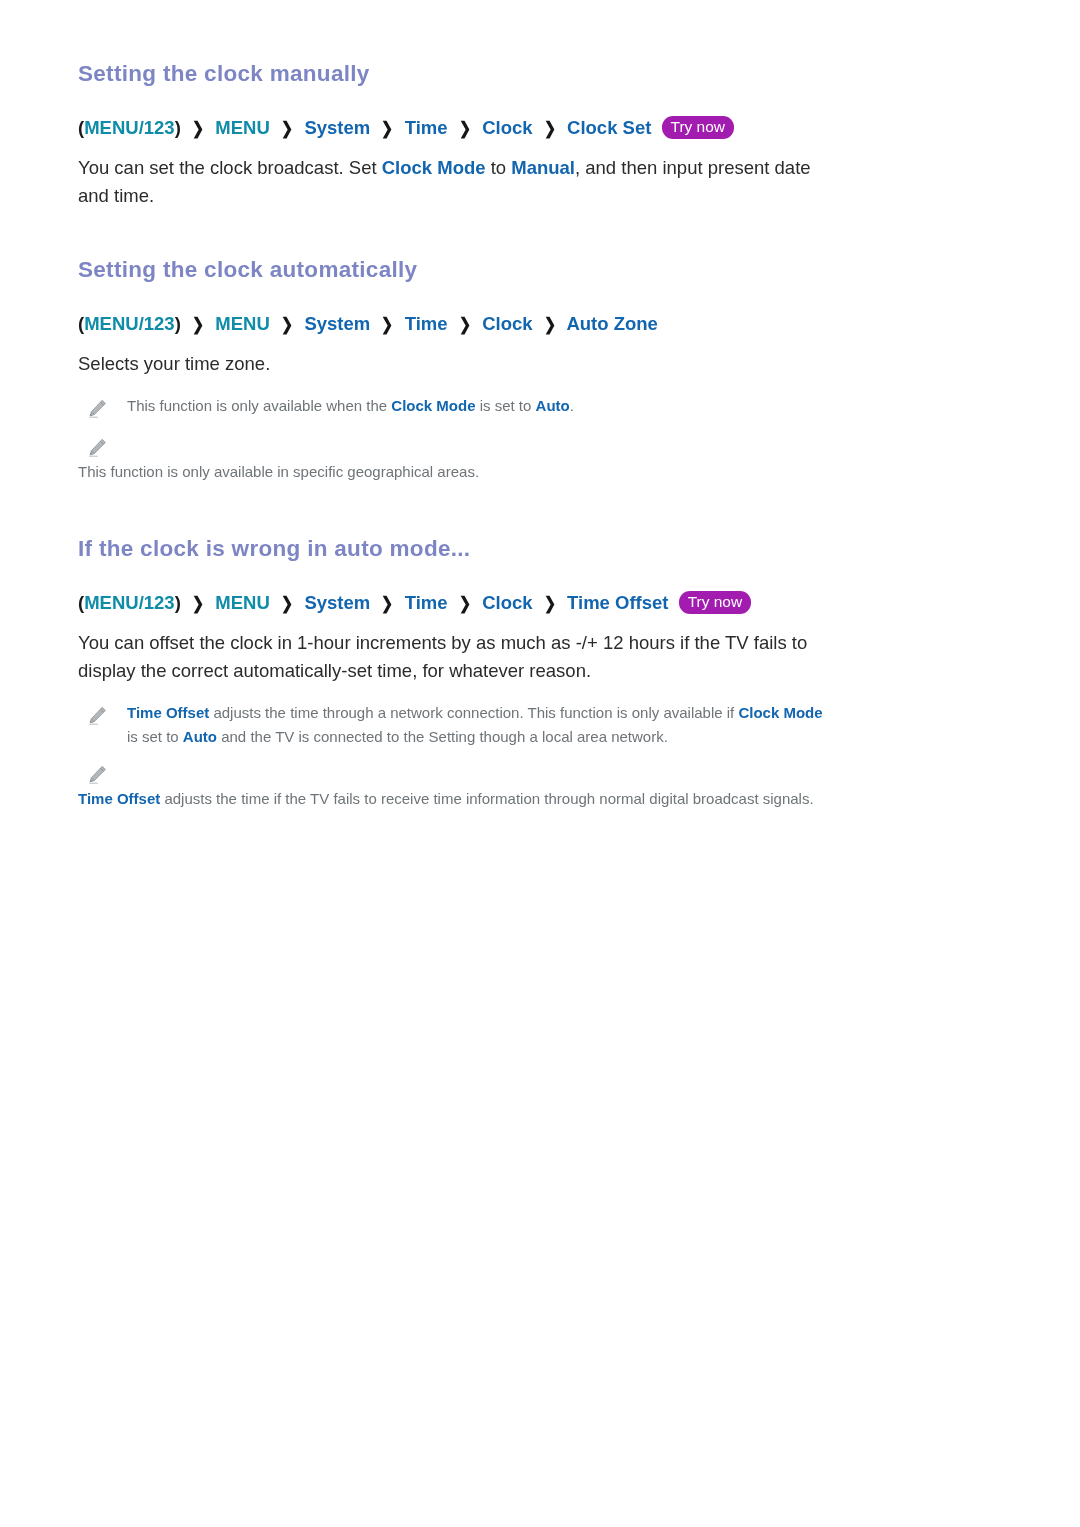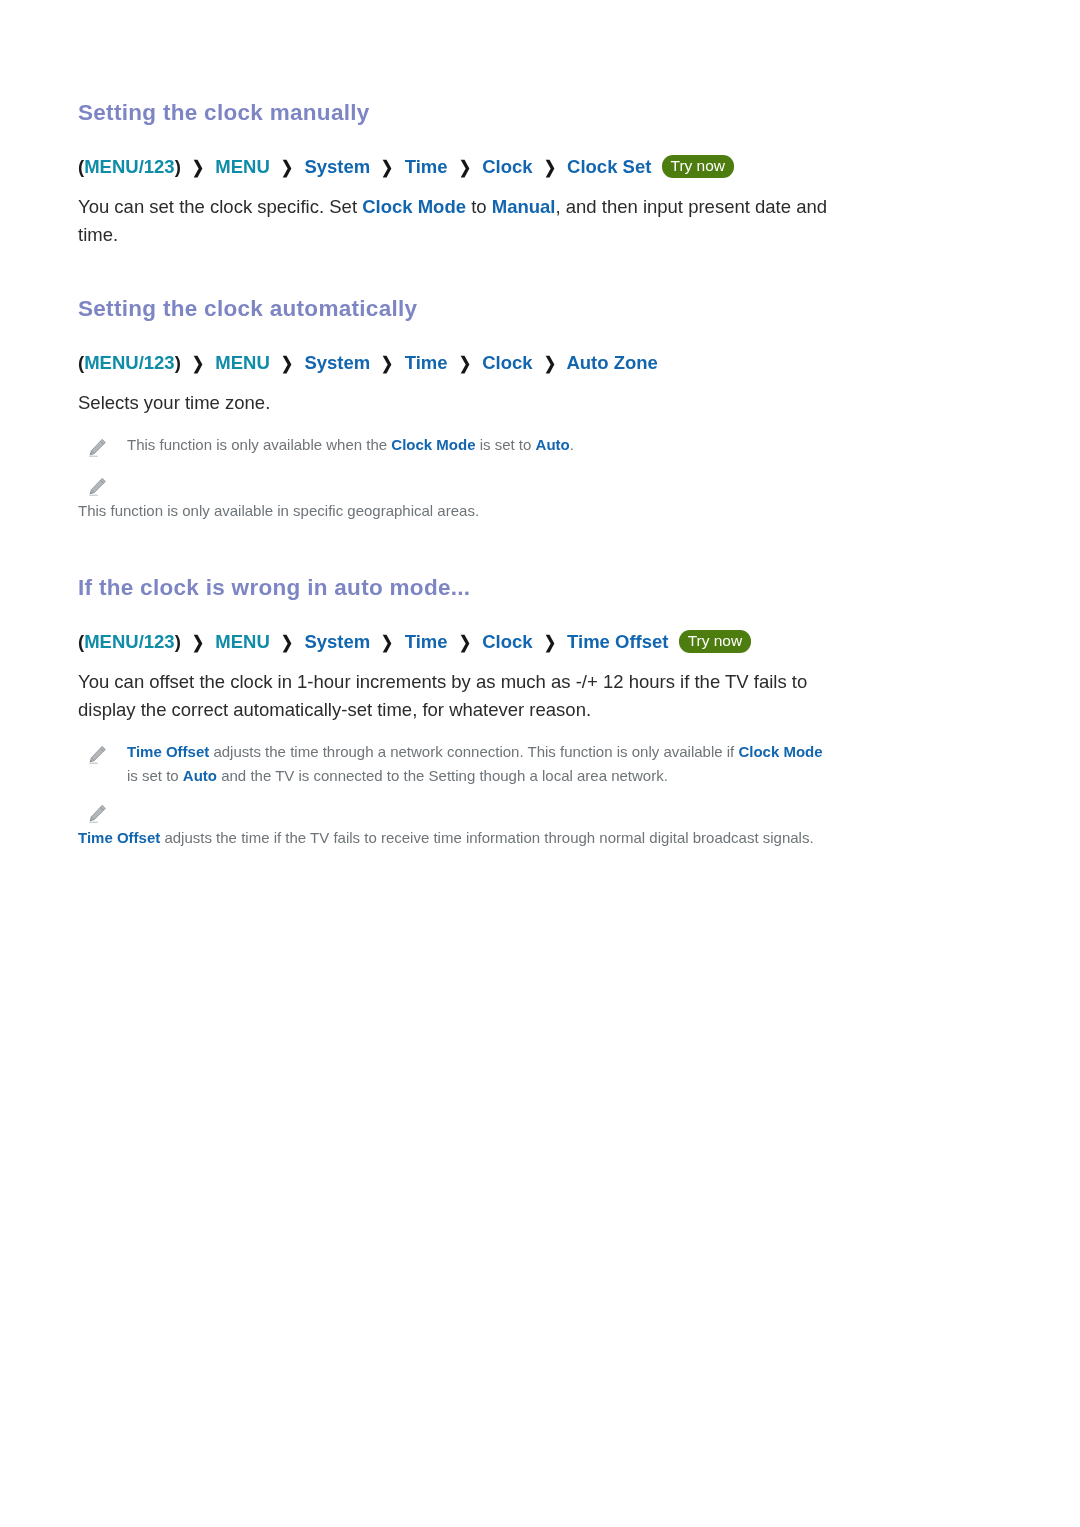--- a/index.html
+++ b/index.html
@@ -13,21 +13,20 @@
     font-family: "Liberation Sans", sans-serif;
     color: #2b2b2b;
     position: relative;
     overflow: hidden;
   }
 
   .page {
     padding: 60px 78px 0 78px;
     box-sizing: border-box;
     width: 908px;
-    margin-top: 39px;
   }
 
   
   h2.section-heading {
     color: #7d85c4;
     font-size: 22.5px;
     font-weight: bold;
     letter-spacing: 0.3px;
     margin: 0 0 26px 0;
     line-height: 1.25;
@@ -60,21 +59,21 @@
   .menu-path .chev {
     color: #161616;
     font-weight: bold;
     font-size: 17px;
     padding: 0 5px;
     display: inline-block;
     transform: scaleX(0.85);
   }
   .try-now {
     display: inline-block;
-    background: #4d7c0f;
+    background: #a21caf;
     color: #ffffff;
     font-size: 15.5px;
     font-weight: normal;
     border-radius: 11px;
     padding: 1px 9px 3px 9px;
     line-height: 1.25;
     margin-left: 5px;
     position: relative;
     top: -2px;
     vertical-align: middle;
@@ -144,21 +143,21 @@
       <span class="blue">System</span>
       <span class="chev">❯</span>
       <span class="blue">Time</span>
       <span class="chev">❯</span>
       <span class="blue">Clock</span>
       <span class="chev">❯</span>
       <span class="blue">Clock Set</span>
       <span class="try-now">Try now</span>
     </div>
 
-    <p class="body-text"><span>You can set the clock specific. Set </span><span class="hl">Clock Mode</span><span> to </span><span class="hl">Manual</span><span>, and then input present date and time.</span></p>
+    <p class="body-text"><span>You can set the clock broadcast. Set </span><span class="hl">Clock Mode</span><span> to </span><span class="hl">Manual</span><span>, and then input present date and time.</span></p>
   </div>
 
   <div class="section">
     <h2 class="section-heading">Setting the clock automatically</h2>
 
     <div class="menu-path">
       <span class="paren">(</span><span class="teal">MENU/123</span><span class="paren">)</span>
       <span class="chev">❯</span>
       <span class="teal">MENU</span>
       <span class="chev">❯</span>

